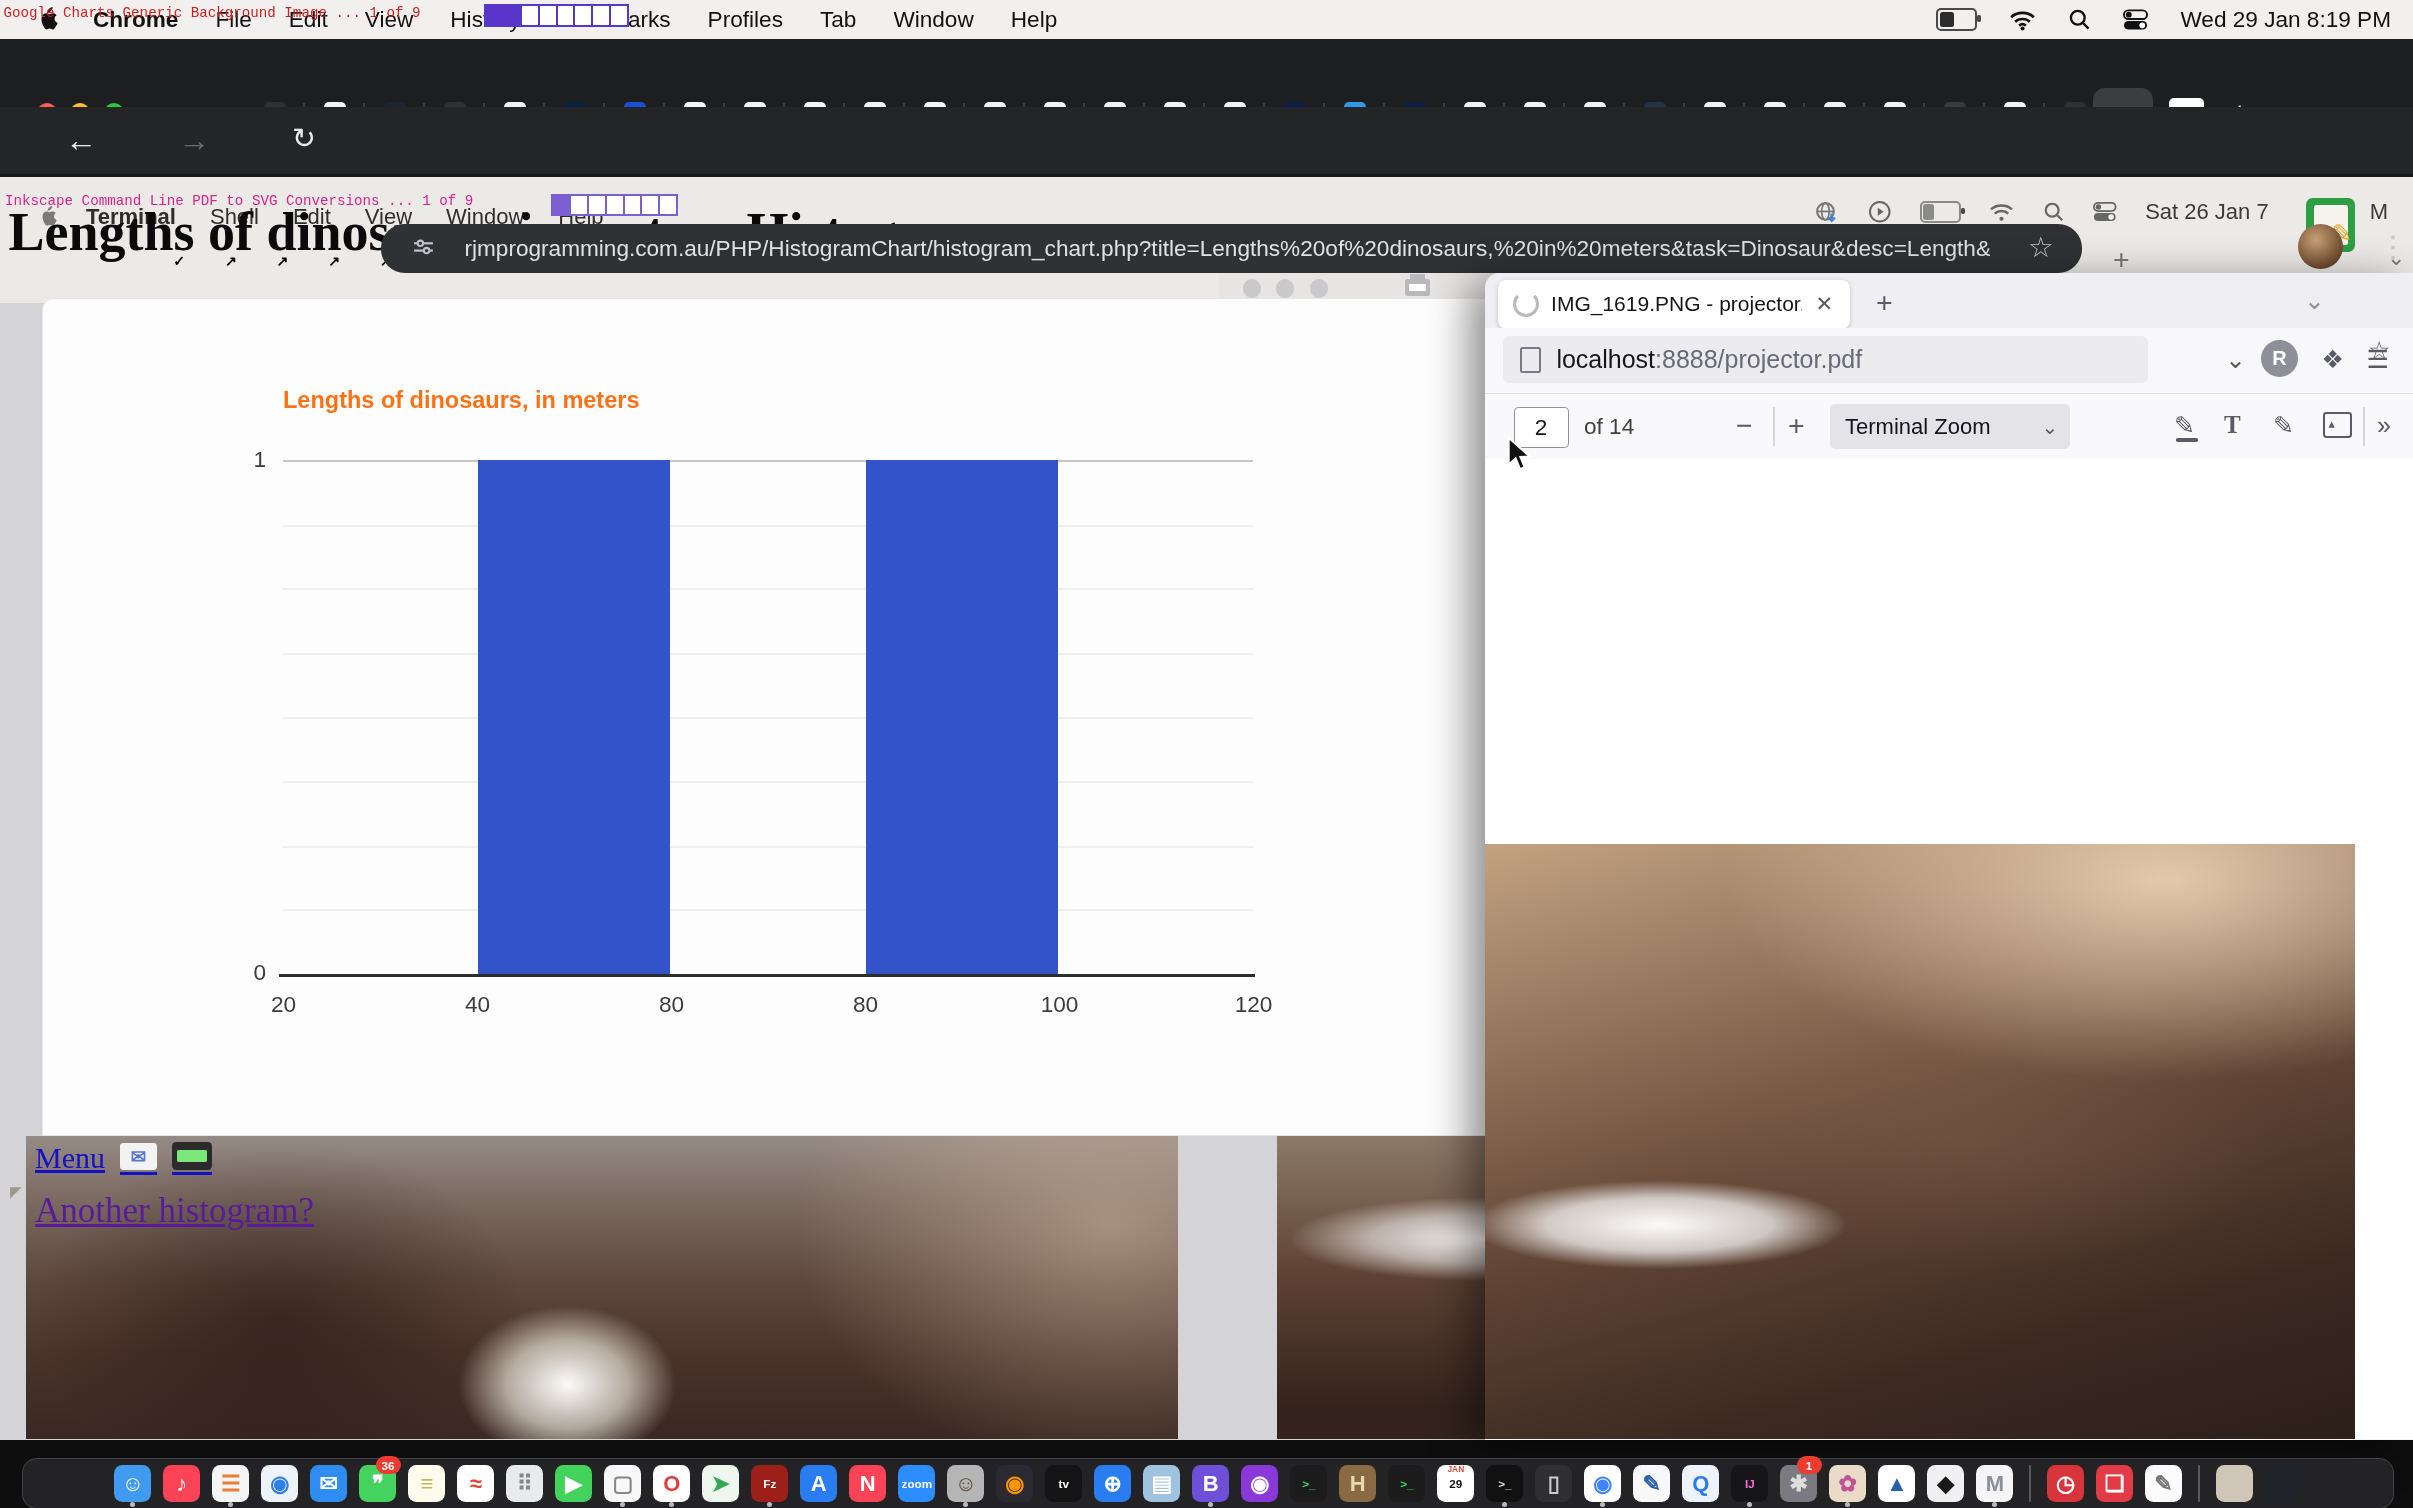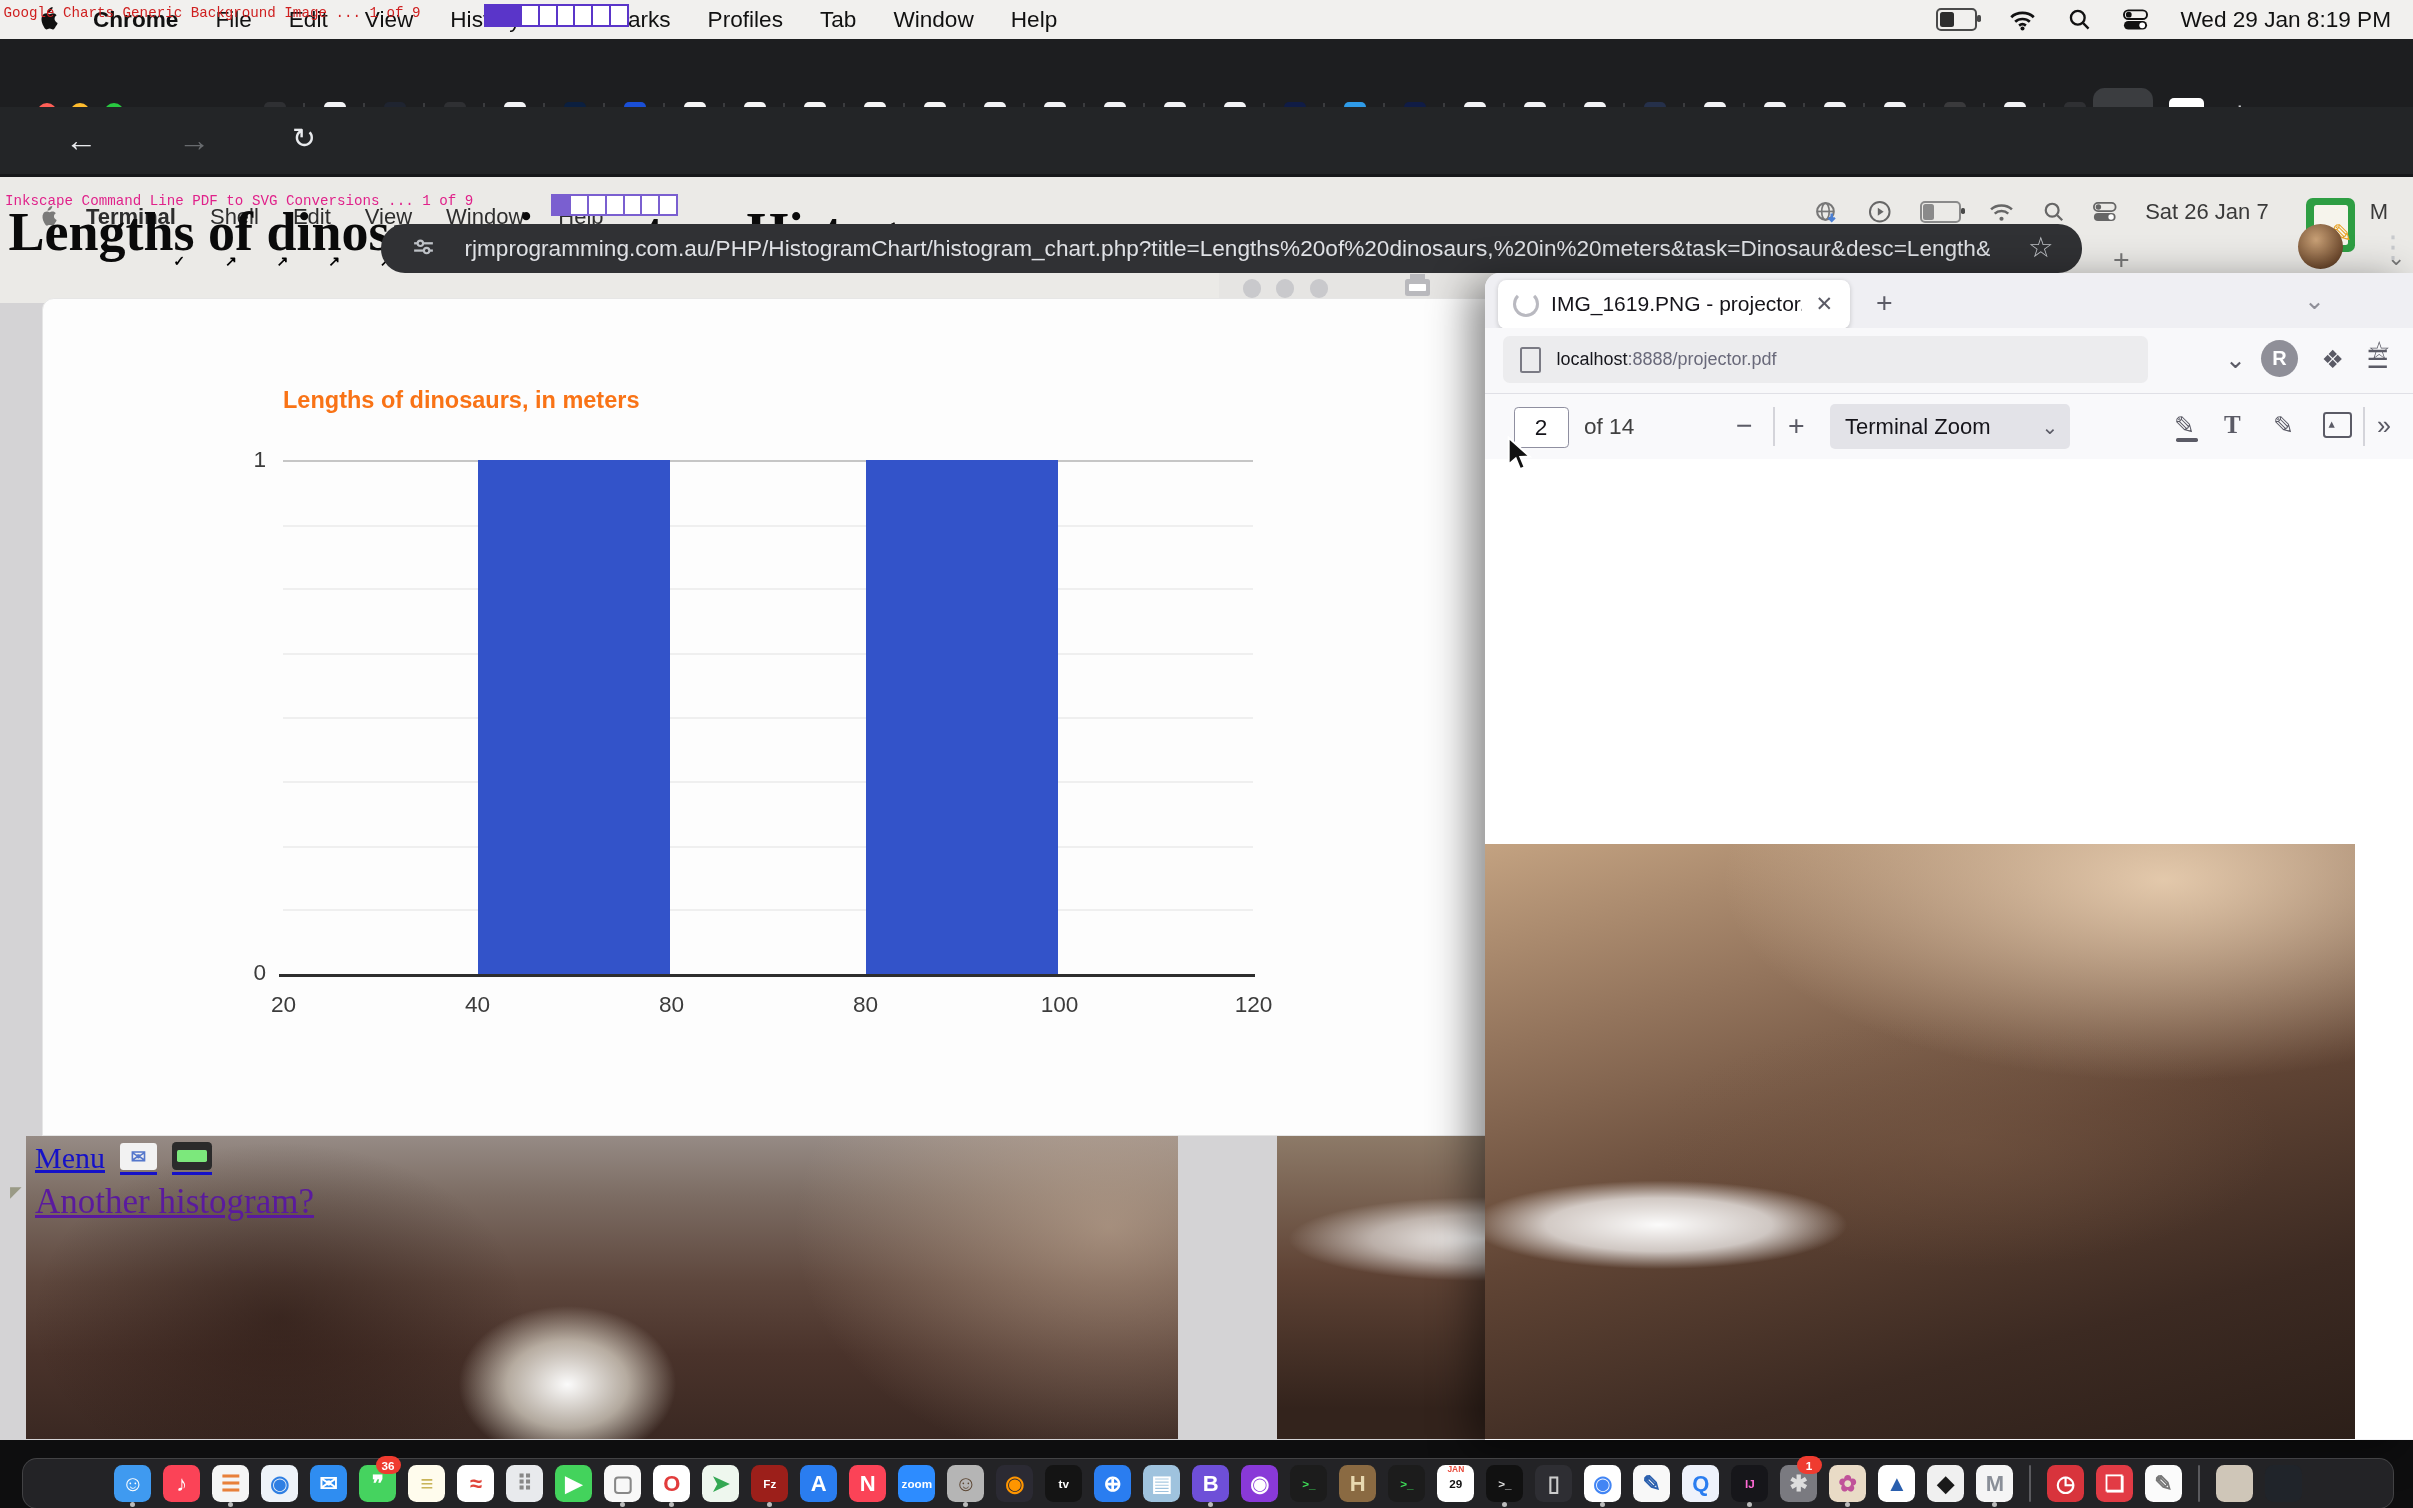--- a/index.html
+++ b/index.html
@@ -89,21 +89,21 @@
 
   
   #links-block{left:35px;top:1141px;z-index:10;font-family:"Liberation Serif",serif;}
   #menu-row{display:flex;align-items:flex-end;gap:15px;}
   #menu-link{font-size:30px;color:#1511c8;text-decoration:underline;}
   .link-ic{border-bottom:3.4px solid #1511c8;padding-bottom:1.7px;display:flex;}
   .env{width:37px;height:27px;background:#f2f2f2;border-radius:3.4px;display:flex;align-items:center;justify-content:center;
        color:#5577cc;font-size:18.4px;font-weight:bold;}
   .calc{width:40px;height:28.5px;background:#2b2b2b;border-radius:4.2px;display:flex;align-items:center;justify-content:center;}
   .calc span{width:30px;height:11.7px;background:#7ce87c;border-radius:1.7px;display:block;}
-  #another-link{display:block;margin-top:7px;font-size:35px;color:#5a1a9e;text-decoration:underline;}
+  #another-link{display:block;margin-top:16px;font-size:35px;color:#5a1a9e;text-decoration:underline;}
   #list-marker{left:10px;top:1183px;z-index:10;font-size:15px;color:#9a9a86;}
 
   
   #photo-left{left:26px;top:1136px;width:1152px;height:303px;z-index:9;
     background:
       radial-gradient(ellipse 151px 109px at 47% 82%, rgba(255,255,255,.98), rgba(255,252,238,.6) 40%, transparent 72%),
       radial-gradient(ellipse 352px 251px at 22% 60%, rgba(32,16,12,.5), transparent 70%),
       radial-gradient(ellipse 436px 335px at 94% 30%, rgba(208,182,158,.55), transparent 72%),
       linear-gradient(180deg,#968b85 0%,#7c6c63 20%,#5e473d 48%,#4a332b 72%,#3a2822 100%);}
   #photo-right-page{left:1277px;top:1136px;width:244px;height:303px;z-index:9;
@@ -120,21 +120,21 @@
            box-shadow:0 1.7px 5px rgba(0,0,0,.18);display:flex;align-items:center;}
   .spinner{width:20px;height:20px;border:3.4px solid #b9b9c0;border-top-color:transparent;border-radius:50%;margin-left:15px;}
   #pdf-tab .t{margin-left:11.7px;font-size:21px;color:#15141a;white-space:nowrap;overflow:hidden;max-width:251px;}
   #pdf-tab .x{margin-left:13.4px;font-size:21px;color:#5b5b66;}
   #pdf-newtab{position:absolute;left:391px;top:13.4px;font-size:28.5px;color:#5b5b66;}
   #pdf-tabchev{position:absolute;right:89px;top:13.4px;font-size:25px;color:#8f8f98;}
   #pdf-urlbar{position:absolute;left:0;top:55px;width:100%;height:65px;background:#f8f8fa;border-bottom:0.8px solid #e0e0e6;}
   #pdf-field{position:absolute;left:18.4px;top:8.4px;width:645px;height:47px;background:#ececee;border-radius:6.7px;
              display:flex;align-items:center;}
   .docic{width:17px;height:22px;border:2.5px solid #7a7a84;border-radius:2.5px;margin-left:17px;}
-  #pdf-url{margin-left:15px;font-size:18px;white-space:nowrap;}
+  #pdf-url{margin-left:15px;font-size:25px;white-space:nowrap;}
   #pdf-url .host{color:#16161c;} #pdf-url .rest{color:#69697a;}
   #pdf-star{position:absolute;right:23.5px;top:8.4px;font-size:25px;color:#5b5b66;}
   .fx-ic{position:absolute;top:17px;font-size:25px;color:#5b5b66;}
   #fx-avatar{position:absolute;right:116px;top:11.7px;width:37px;height:37px;border-radius:50%;background:#8f8f98;color:#fff;
              display:flex;align-items:center;justify-content:center;font-size:20px;font-weight:bold;}
   #pdf-toolbar{position:absolute;left:0;top:121px;width:100%;height:65px;background:#f9f9fb;border-bottom:1.7px solid #d8d8de;}
   #pg-input{position:absolute;left:28.5px;top:13.4px;width:49px;height:37px;border:1.7px solid #8f8fa0;border-radius:4.2px;
             background:#fff;font-size:22.6px;text-align:center;color:#15141a;font-family:"Liberation Sans",sans-serif;}
   #pg-of{position:absolute;left:99px;top:20px;font-size:22.6px;color:#404040;}
   .zm{position:absolute;top:15px;font-size:28.5px;color:#5b5b66;}

